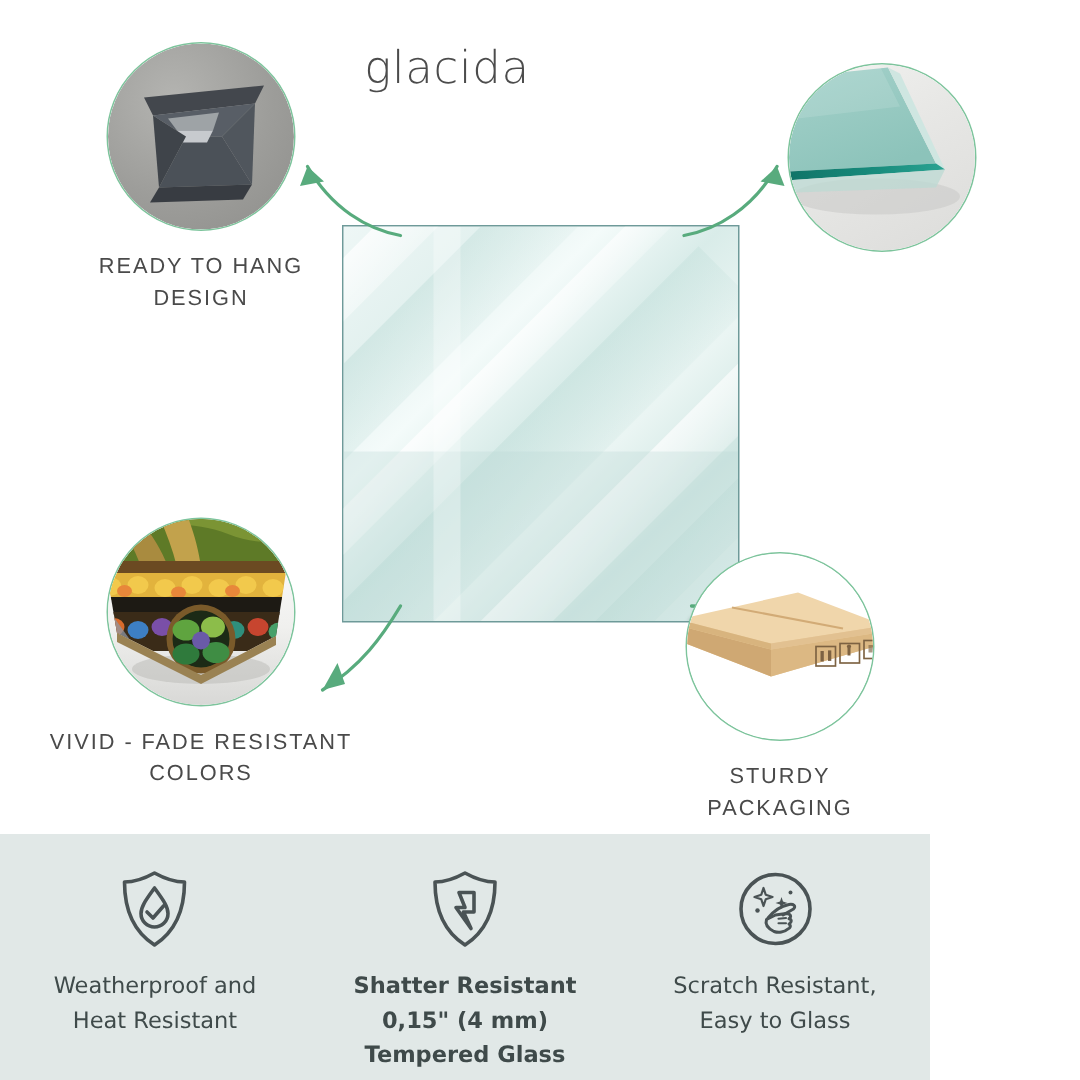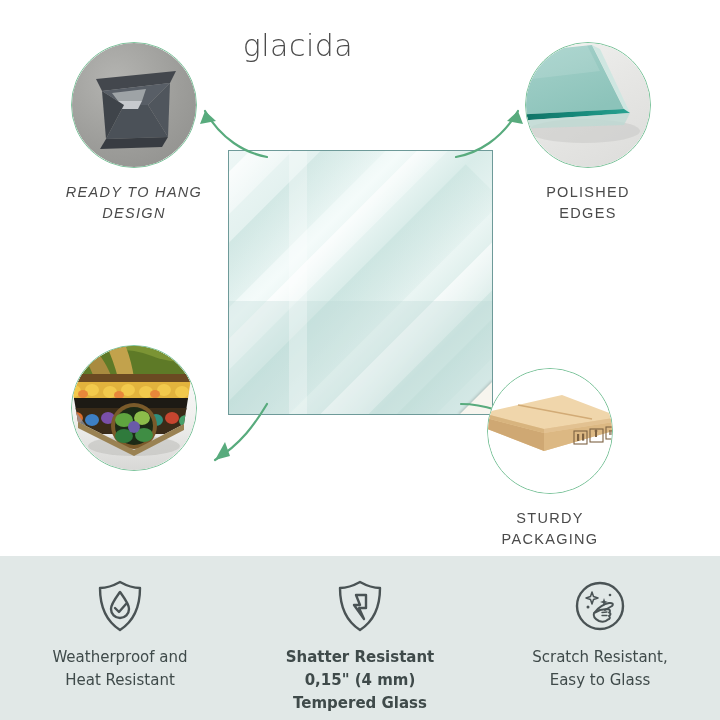--- a/index.html
+++ b/index.html
@@ -60,24 +60,24 @@
   .feature-label {
     margin-top: 14px;
     font-size: 14.5px;
     line-height: 1.45;
     letter-spacing: 1.3px;
     color: #4a4a4a;
     text-transform: uppercase;
     font-family: "Liberation Sans", sans-serif;
   }
 
-  #feat-hang   { left: 34px;  top: 42px; font-style: italic; }
+  #feat-hang   { left: 34px;  top: 28px; }
   #feat-edges  { left: 488px; top: 42px; }
   #feat-colors { left: 34px;  top: 345px; }
-  #feat-pack   { left: 450px; top: 368px; }
+  #feat-pack   { left: 420px; top: 368px; }
 
   
   .art-hang {
     width: 100%; height: 100%;
     background:
       radial-gradient(circle at 35% 30%, #b4b4b1 0%, #9d9d9a 55%, #8e8e8b 100%);
   }
   
   .art-edges {
     width: 100%; height: 100%;
@@ -129,21 +129,21 @@
     position: absolute;
     overflow: visible;
     pointer-events: none;
   }
 
   
   #benefits {
     position: absolute;
     left: 0;
     top: 556px;
-    width: 720px;
+    width: 620px;
     height: 164px;
     background: #e1e8e7;
     display: flex;
     align-items: flex-start;
     justify-content: space-around;
     padding-top: 22px;
     box-sizing: border-box;
   }
   .benefit {
     width: 180px;
@@ -254,22 +254,20 @@
           </defs>
           <ellipse cx="58" cy="88" rx="56" ry="12" fill="#c9c9c6" opacity="0.55"></ellipse>
           <polygon points="-12,10 66,2 98,66 -12,72" fill="url(#glassTop)"></polygon>
           <polygon points="66,2 74,6 104,70 98,66" fill="#cfe6e1"></polygon>
           <polygon points="-12,72 98,66 104,70 -12,78" fill="url(#edgeGrad)"></polygon>
           <polygon points="-12,78 104,70 98,82 -12,86" fill="#bcd9d3" opacity="0.75"></polygon>
           <polygon points="-4,6 60,0 74,28 6,36" fill="#ffffff" opacity="0.12"></polygon>
         </svg>
       </div>
     </div>
-    <div class="feature-label" style="white-space:pre-line;">POLISHED
-EDGES</div>
   </div>
 
   <div class="feature" id="feat-colors">
     <div class="circle-wrap">
       <div class="circle-inner">
         <div class="art-colors"></div>
         <svg width="124" height="124" viewBox="0 0 124 124" style="position:absolute;inset:0;">
           <defs>
             <clipPath id="panelClip">
               <polygon points="-8,-6 126,-12 112,78 62,104 6,76"></polygon>
@@ -318,20 +316,22 @@
             <ellipse cx="70" cy="72" rx="8" ry="7" fill="#8dbе4a"></ellipse>
             <ellipse cx="70" cy="72" rx="8" ry="7" fill="#8cbd4a"></ellipse>
             <ellipse cx="52" cy="90" rx="9" ry="7" fill="#2f7a3c"></ellipse>
             <ellipse cx="72" cy="89" rx="9" ry="7" fill="#3f8d44"></ellipse>
             <circle cx="62" cy="81" r="6" fill="#6a5aa8"></circle>
           </g>
           <polygon points="6,76 62,104 112,78 112,84 62,110 6,82" fill="#9a8253"></polygon>
         </svg>
       </div>
     </div>
+    <div class="feature-label" style="white-space:pre-line; width:260px; margin-left:-30px;">VIVID - FADE RESISTANT
+COLORS</div>
   </div>
 
   <div class="feature" id="feat-pack">
     <div class="circle-wrap">
       <div class="circle-inner">
         <div class="art-pack"></div>
         <svg width="124" height="124" viewBox="0 0 124 124" style="position:absolute;inset:0;">
           <polygon points="-6,48 74,30 132,52 132,60 56,82 -6,58" fill="#e8c99a"></polygon>
           <polygon points="-6,48 56,64 56,82 -6,58" fill="#cfa873"></polygon>
           <polygon points="56,64 132,52 132,60 56,82" fill="#dcb883"></polygon>

